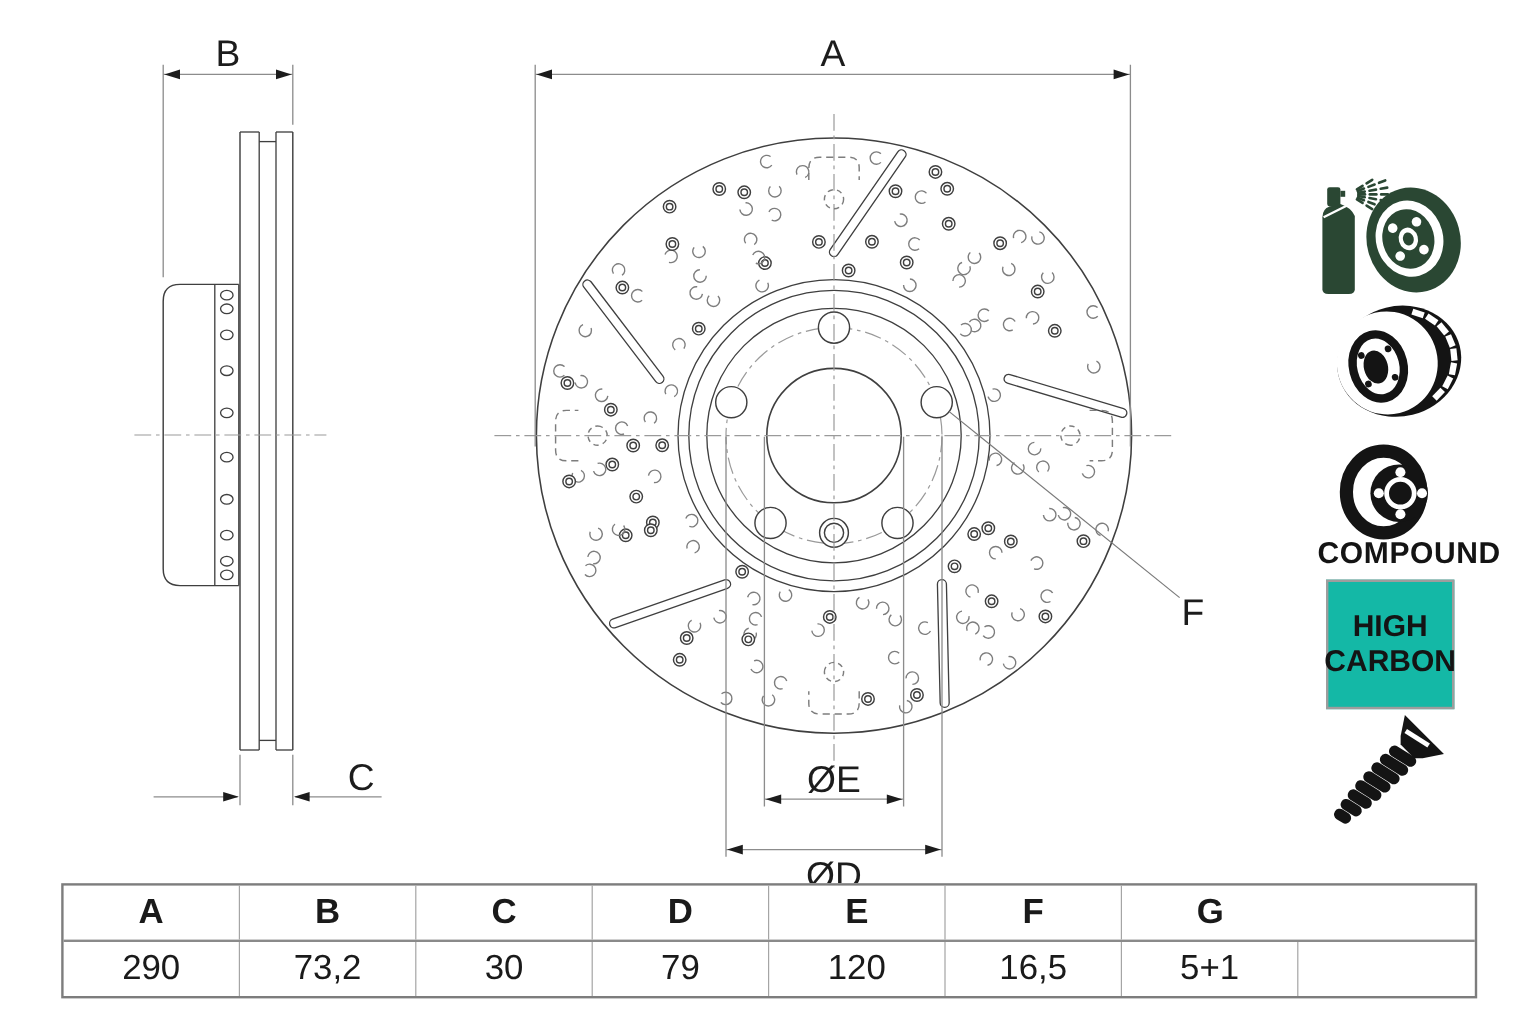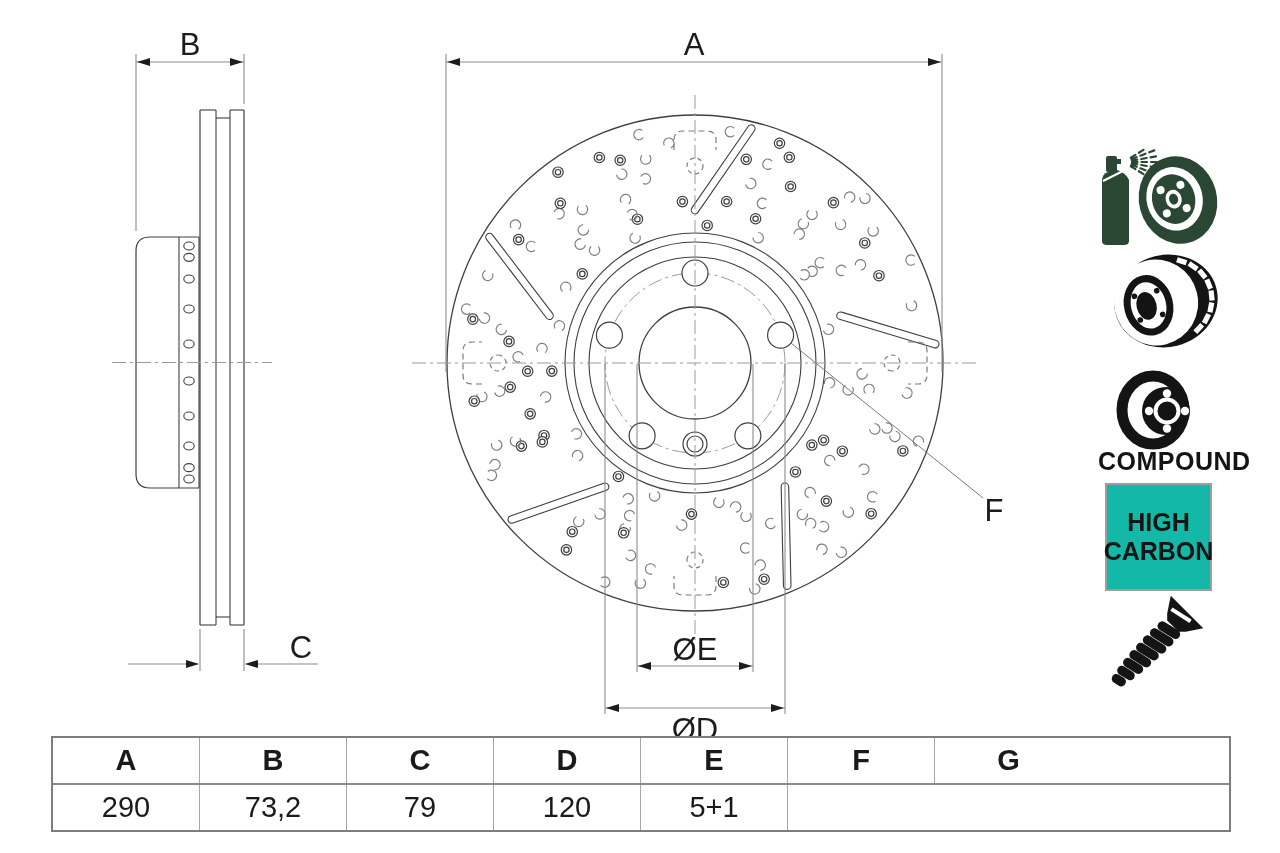--- a/index.html
+++ b/index.html
@@ -409,19 +409,21 @@
       <div class="spec-cell">B</div>
       <div class="spec-cell">C</div>
       <div class="spec-cell">D</div>
       <div class="spec-cell">E</div>
       <div class="spec-cell">F</div>
       <div class="spec-cell">G</div>
     </div>
     <div class="spec-row">
       <div class="spec-cell">290</div>
       <div class="spec-cell">73,2</div>
+      <div class="spec-cell">30</div>
       <div class="spec-cell">79</div>
       <div class="spec-cell">120</div>
+      <div class="spec-cell">16,5</div>
       <div class="spec-cell">5+1</div>
       <div class="spec-cell"></div>
     </div>
   </div>
 </div>
 
 </body></html>

